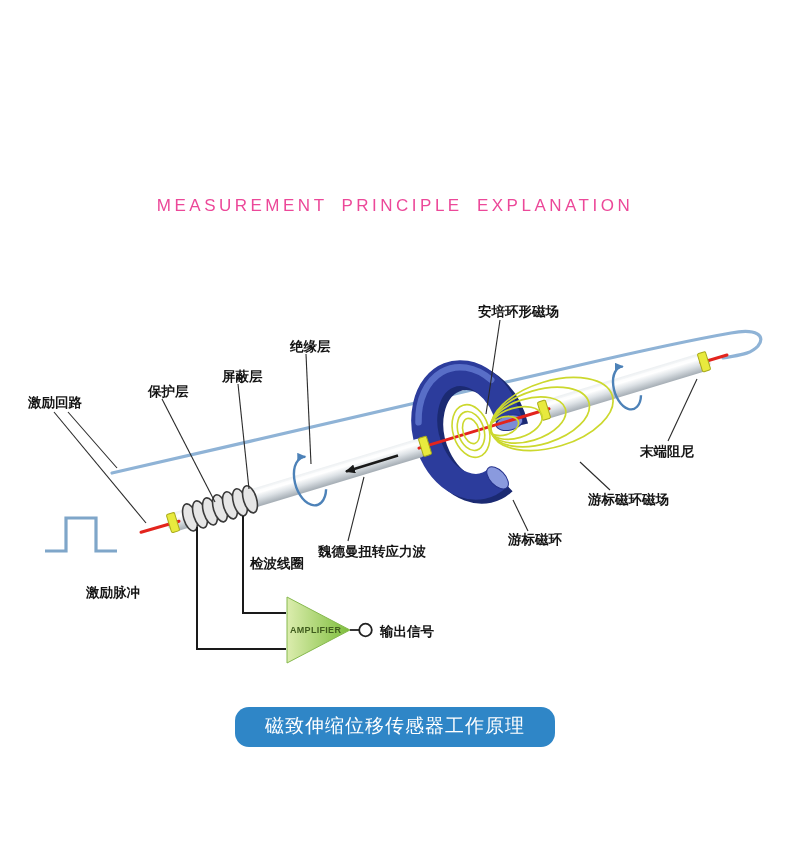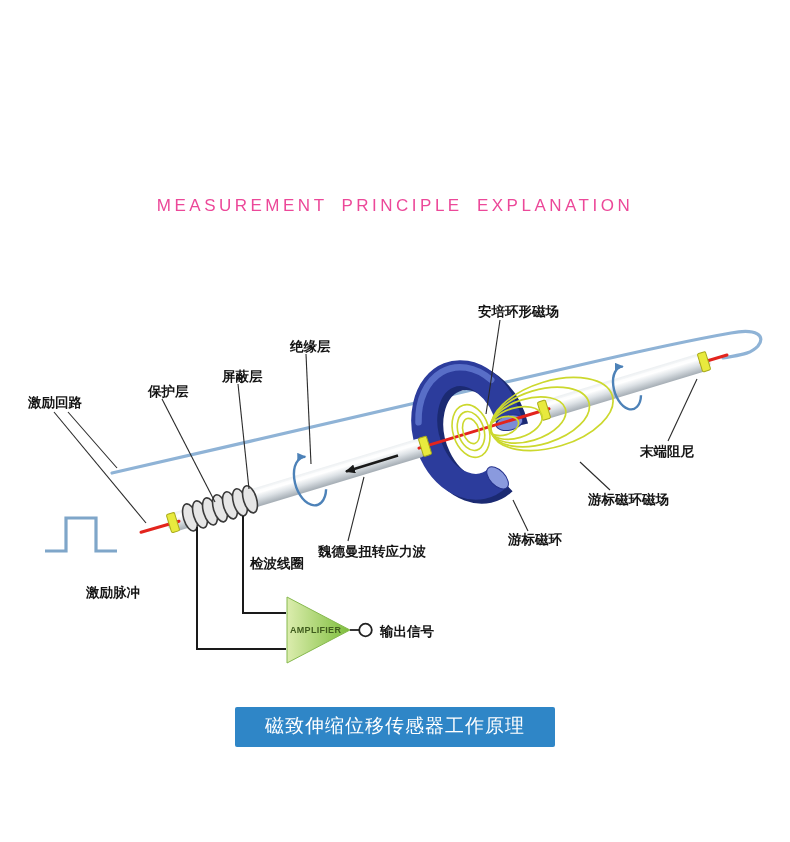--- a/index.html
+++ b/index.html
@@ -21,21 +21,21 @@
   }
   .subtitle {
     position:absolute; top:196px; left:0; width:100%; text-align:center;
     font-size:17px; font-weight:500; letter-spacing:3.5px; word-spacing:6px;
     color:#ec4899;
   }
   .diagram { position:absolute; top:280px; left:0; }
   .caption {
     position:absolute; top:707px; left:50%; transform:translateX(-50%);
     background:#2f86c7; color:#ffffff; font-size:19px; font-weight:500;
-    letter-spacing:1px; padding:6px 30px 8px 30px; border-radius:2px;
+    letter-spacing:1px; padding:6px 30px 8px 30px; border-radius:14px;
     white-space:nowrap;
   }
   .lbl { font-size:13.5px; font-weight:600; fill:#141414;
          font-family:"Liberation Sans","DejaVu Sans",sans-serif; }
   .amp-lbl { font-size:9px; font-weight:700; fill:#3f5c1d; letter-spacing:0.3px;
          font-family:"Liberation Sans","DejaVu Sans",sans-serif; }
 </style>
 </head>
 <body>
 

